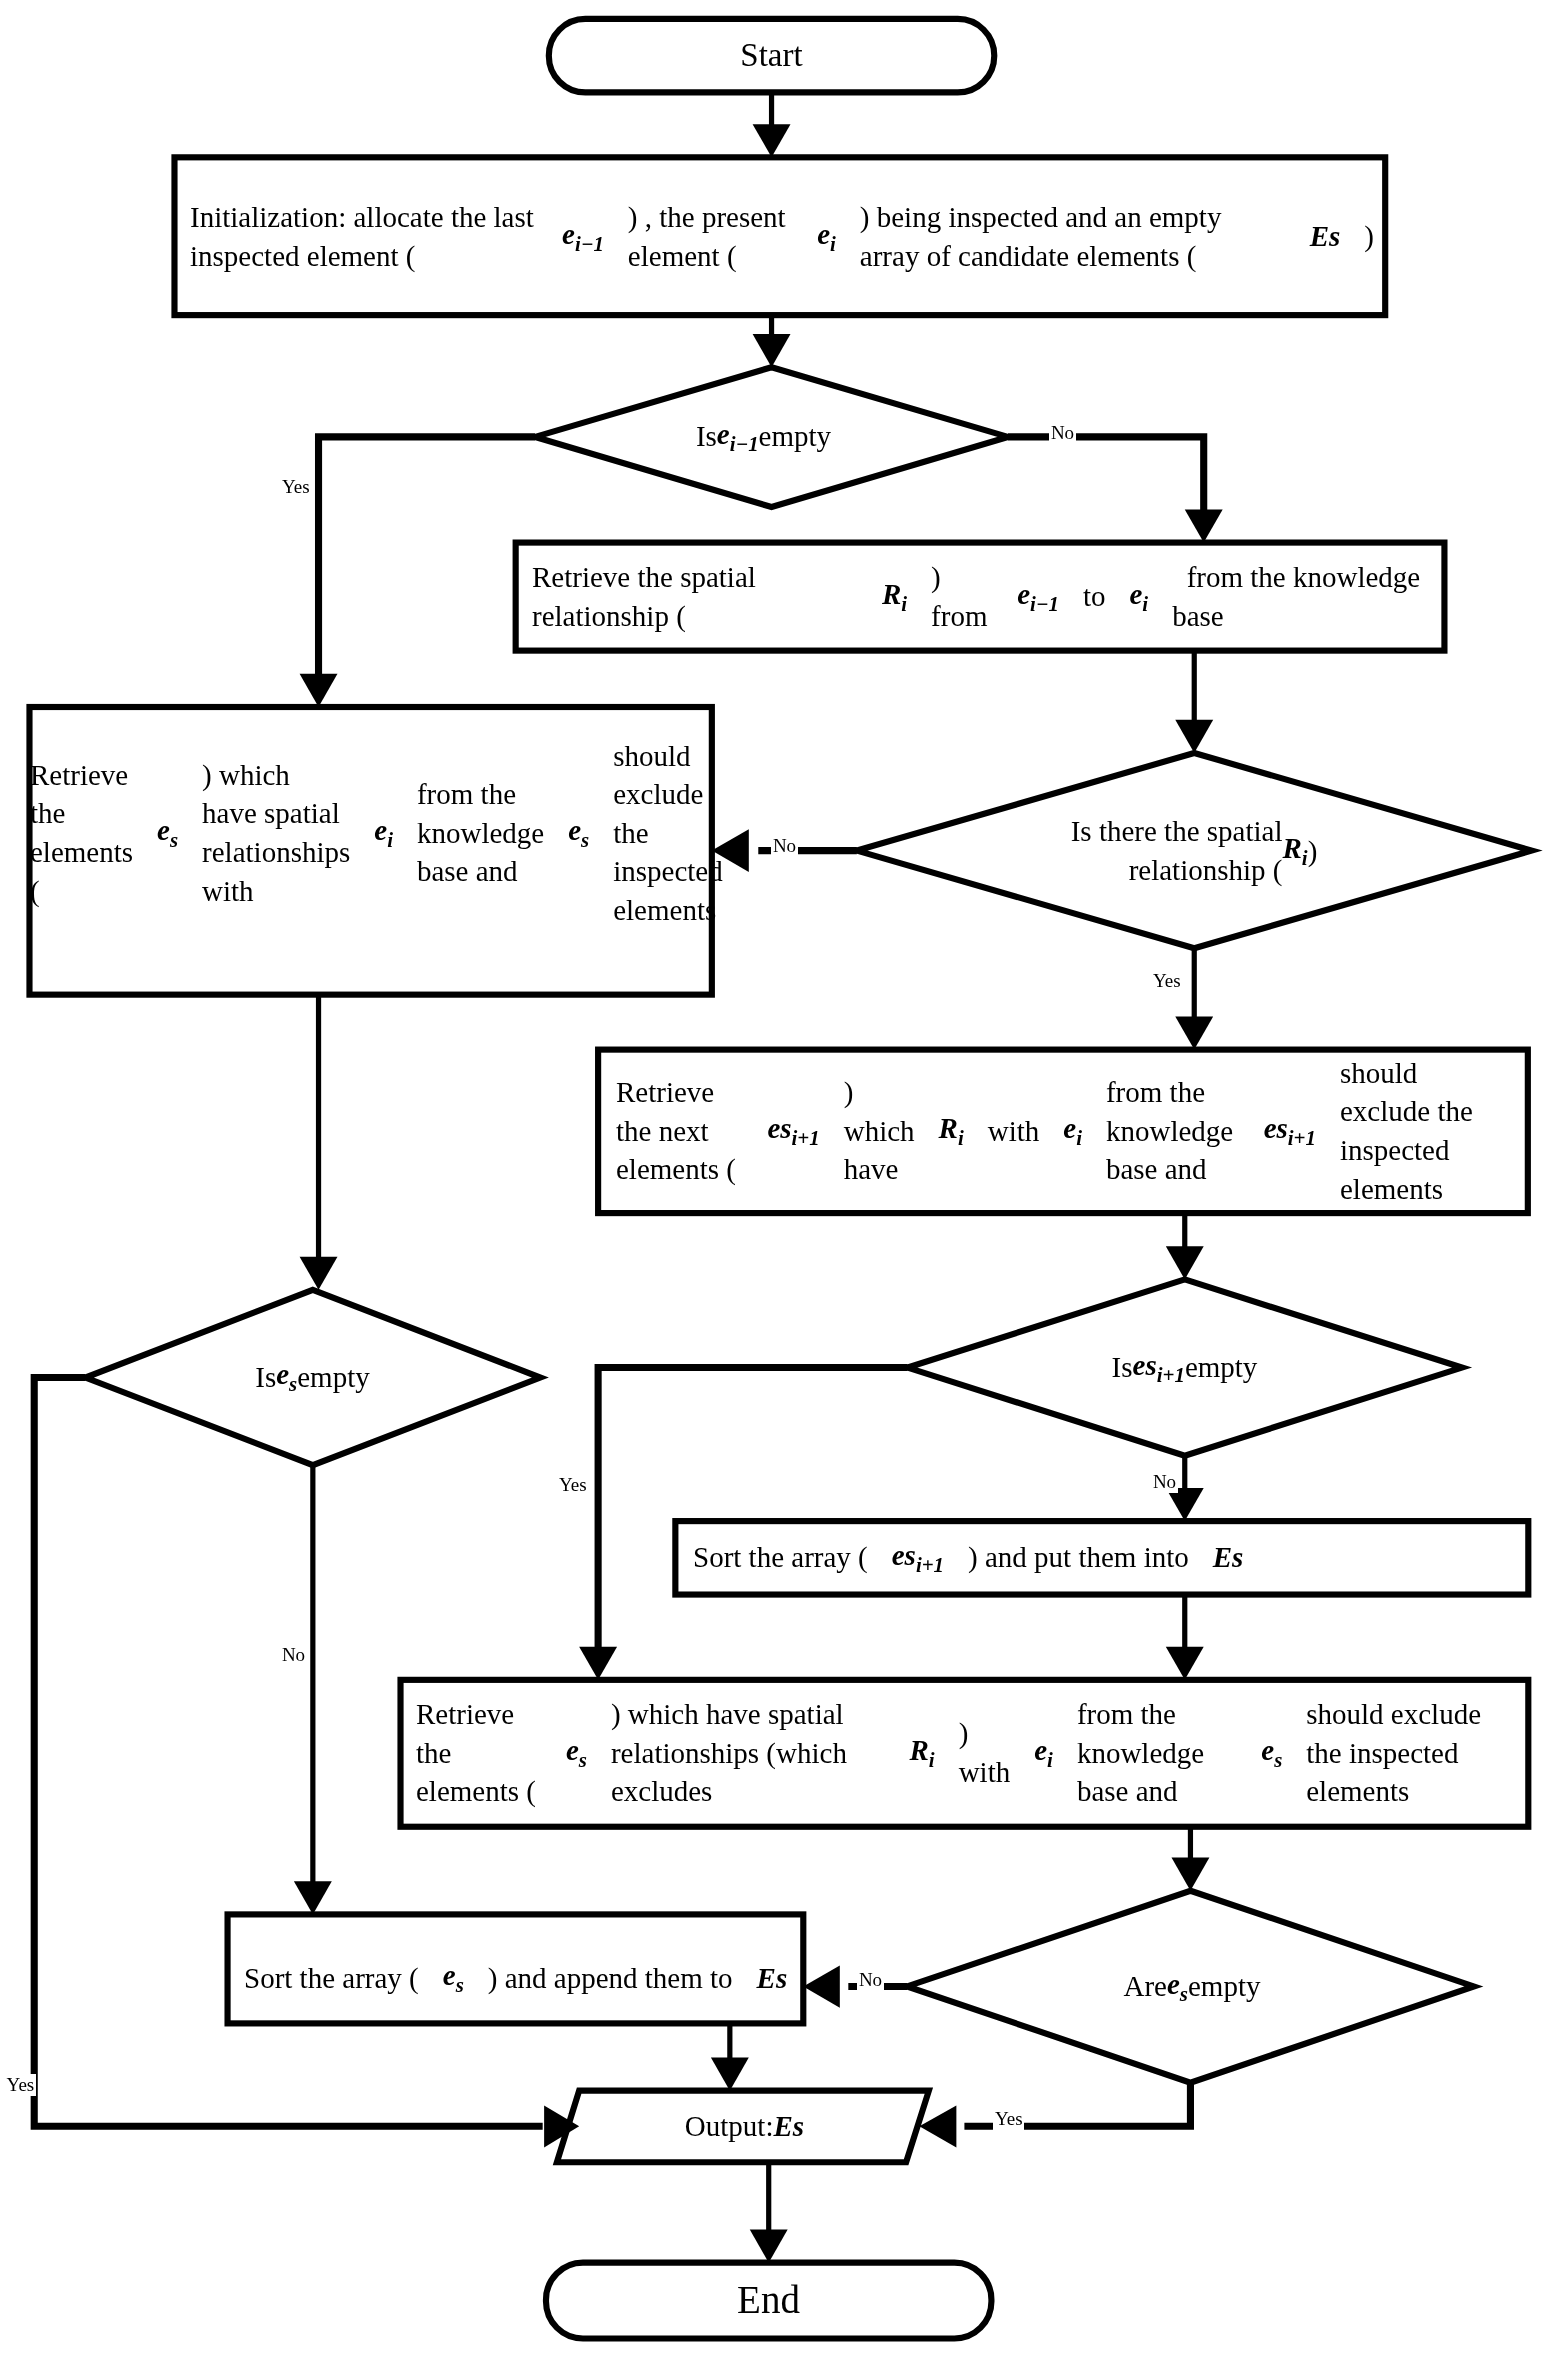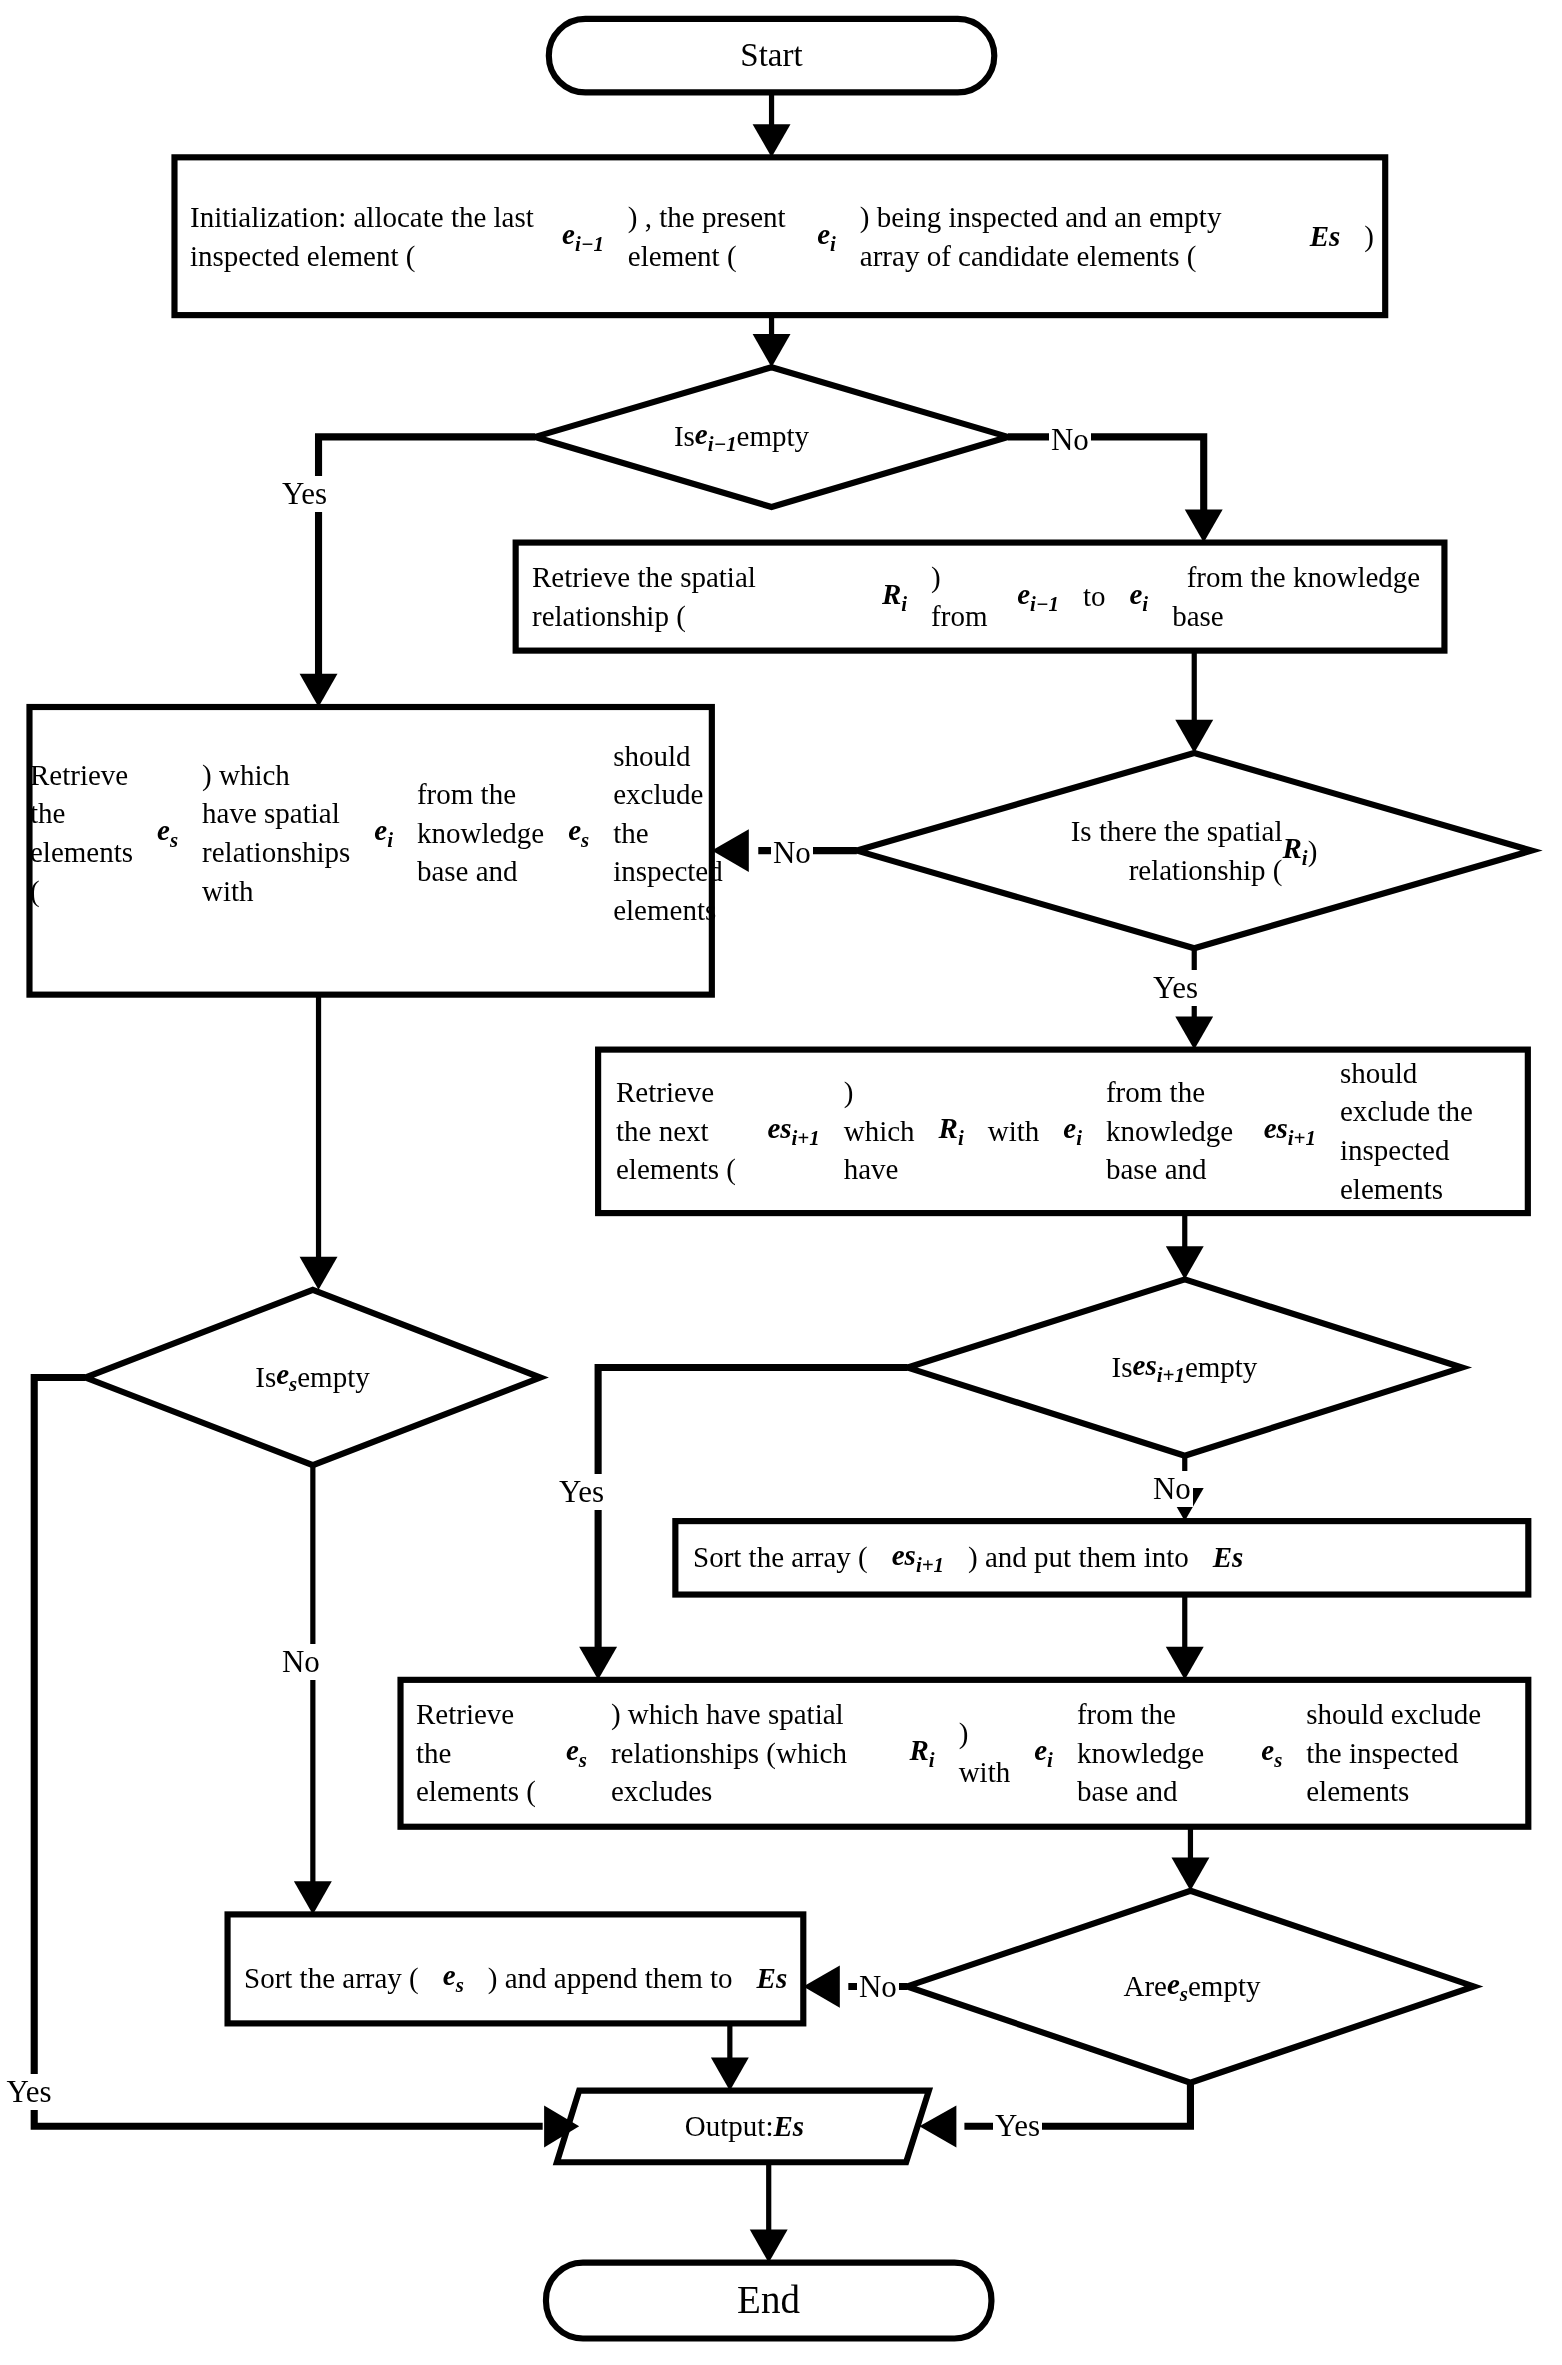--- a/index.html
+++ b/index.html
@@ -7,21 +7,21 @@
   #stage{position:relative;width:1563px;height:2366px;background:#ffffff;overflow:hidden;}
   svg#flow{position:absolute;left:0;top:0;width:1563px;height:2366px;}
   .shape{fill:#ffffff;stroke:#000000;stroke-width:13;}
   .conn{stroke:#000000;stroke-width:11;fill:none;}
   .conn-thick{stroke:#000000;stroke-width:15;fill:none;}
   .arrowhead{fill:#000000;stroke:none;}
   .node-text{position:absolute;display:flex;align-items:center;font-size:29px;color:#000;
              font-family:"Liberation Serif", serif;line-height:1.33;}
   .node-text.center{justify-content:center;text-align:right;}
   .node-text.left{justify-content:flex-start;text-align:left;gap:24px;}
-  .edge-lbl{position:absolute;font-size:31px;color:#000;font-family:"Liberation Serif", serif;
+  .edge-lbl{position:absolute;font-size:19px;color:#000;font-family:"Liberation Serif", serif;
             white-space:nowrap;background:#fff;padding:0 1.9px;}
   .v{font-weight:bold;font-style:italic;}
   .v sub{font-weight:bold;font-style:italic;font-size:0.72em;}
 </style>
 </head>
 <body>
 
 <div id="stage">
 
   <svg id="flow" viewBox="0 0 3298 4993">
@@ -116,21 +116,21 @@
     <polygon class="arrowhead" points="1540,4412 1500,4342 1580,4342"></polygon>
 
     <path class="conn" d="M1622,4563 L1622,4745"></path>
     <polygon class="arrowhead" points="1622,4775 1582,4705 1662,4705"></polygon>
   </svg>
 
   <div class="node-text center" style="left:549px;top:19px;width:445px;height:73px;font-size:33px;">Start</div>
 
   <div class="node-text left" style="left:190px;top:161px;width:1184px;height:151px;">Initialization: allocate the last inspected element (<span class="v">e<sub>i−1</sub></span>) , the present element (<span class="v">e<sub>i</sub></span>) being inspected and an empty array of candidate elements (<span class="v">Es</span>)</div>
 
-  <div class="node-text center" style="left:552px;top:407px;width:379px;height:59px;">Is <span class="v">e<sub>i−1</sub></span> empty</div>
+  <div class="node-text center" style="left:574px;top:407px;width:379px;height:59px;">Is <span class="v">e<sub>i−1</sub></span> empty</div>
 
   <div class="node-text left" style="left:532px;top:547px;width:900px;height:99px;">Retrieve the spatial relationship (<span class="v">R<sub>i</sub></span>) from <span class="v">e<sub>i−1</sub></span> to <span class="v">e<sub>i</sub></span>&nbsp; from the knowledge base</div>
 
   <div class="node-text left" style="left:30px;top:711px;width:659px;height:244px;">Retrieve the elements (<span class="v">e<sub>s</sub></span>) which have spatial relationships with <span class="v">e<sub>i</sub></span> from the knowledge base and <span class="v">e<sub>s</sub></span> should exclude the inspected elements</div>
 
   <div class="node-text center" style="left:976px;top:792px;width:436px;height:118px;">Is there the spatial<br>relationship (<span class="v">R<sub>i</sub></span>)</div>
 
   <div class="node-text left" style="left:616px;top:1054px;width:898px;height:154px;">Retrieve the next elements (<span class="v">es<sub>i+1</sub></span>) which have <span class="v">R<sub>i</sub></span> with <span class="v">e<sub>i</sub></span> from the knowledge base and <span class="v">es<sub>i+1</sub></span> should exclude the inspected elements</div>
 
   <div class="node-text center" style="left:142px;top:1350px;width:341px;height:54px;">Is <span class="v">e<sub>s</sub></span> empty</div>

